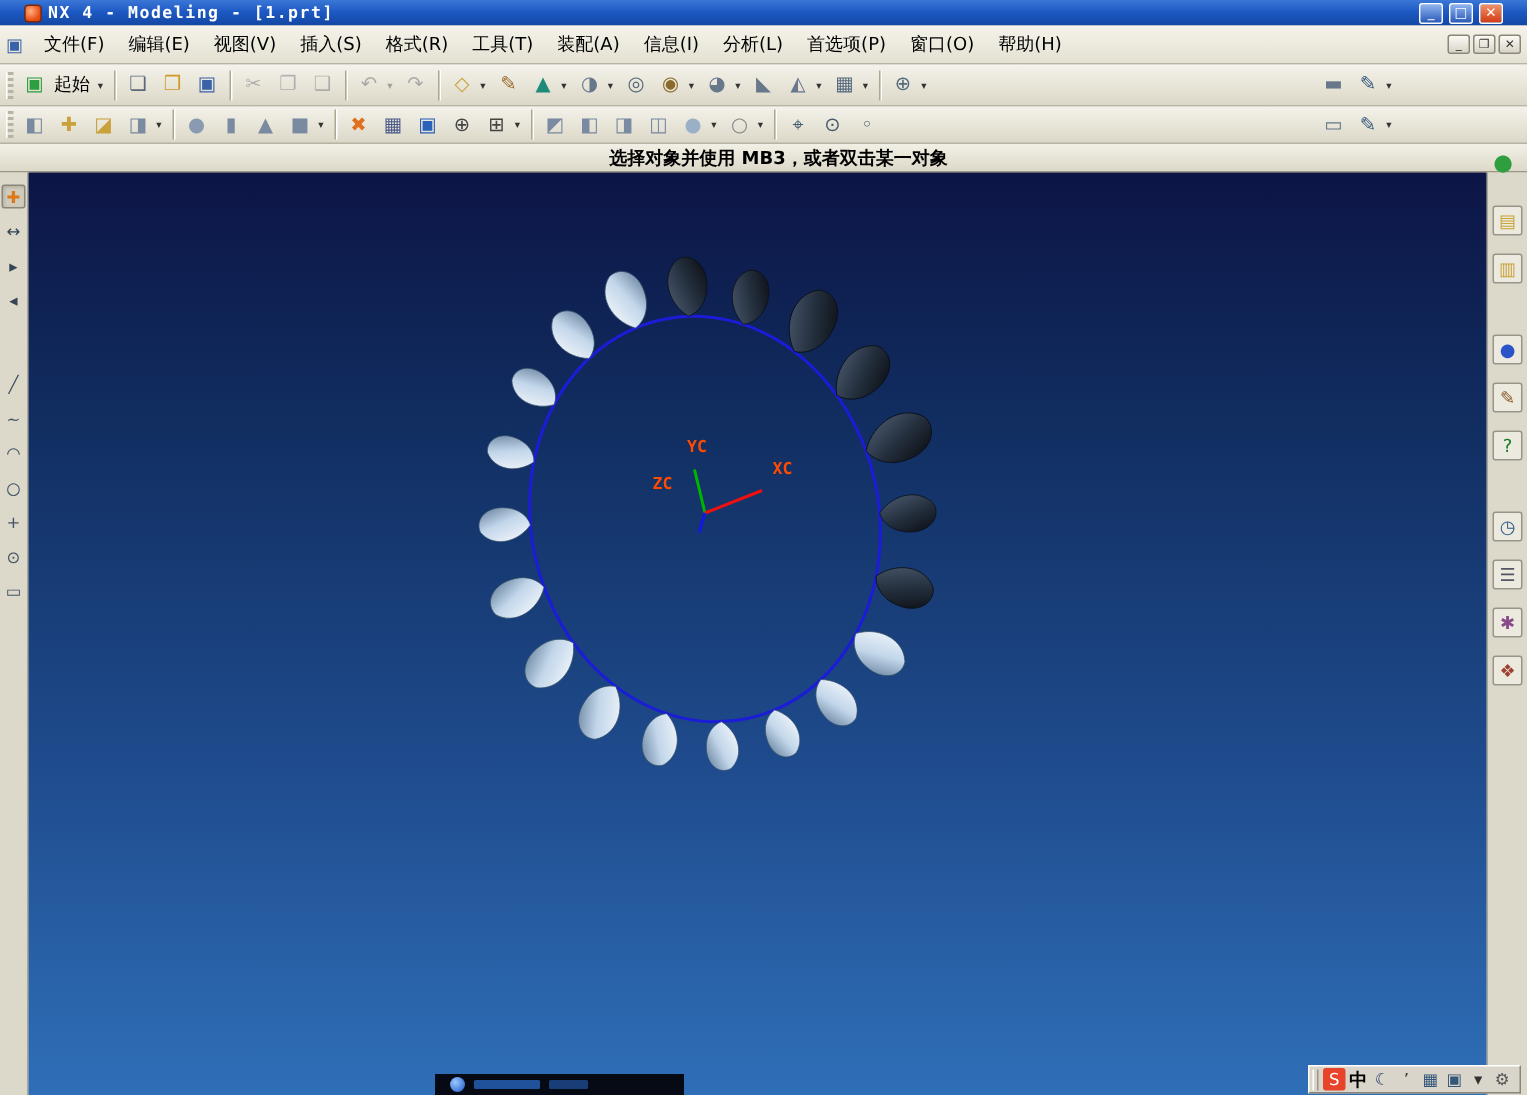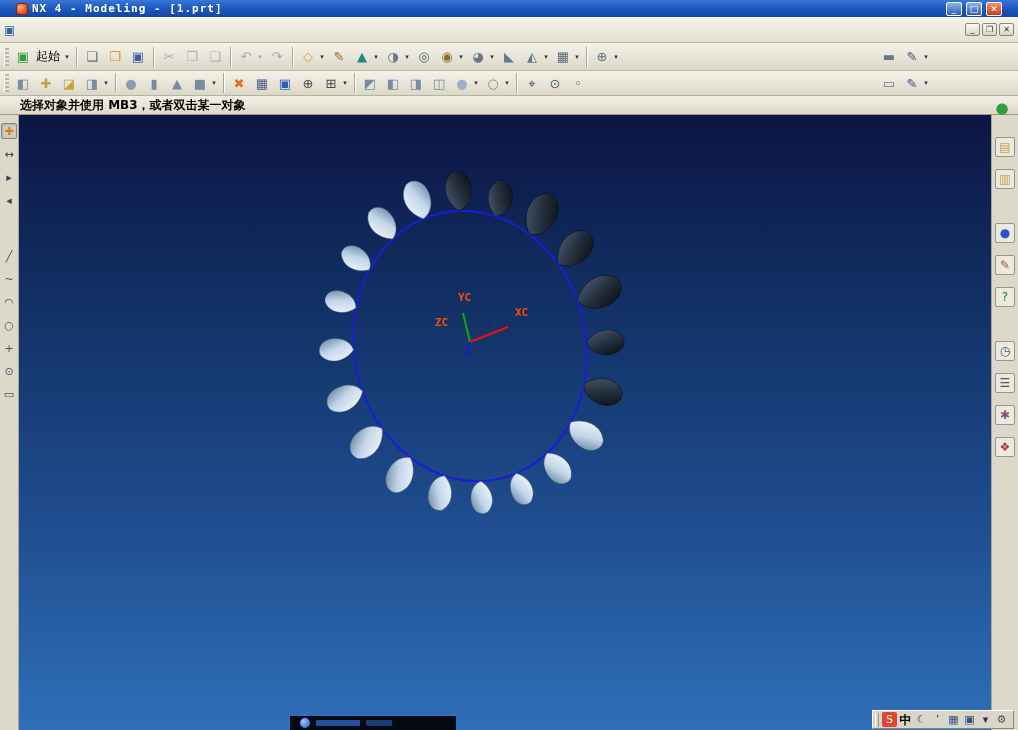--- a/index.html
+++ b/index.html
@@ -41,21 +41,21 @@
   .tbw { display:flex; align-items:center; border:1px solid transparent; border-radius:2px; }
   .tbw.disabled { opacity:.38; }
   .tbi { width:20px; height:20px; display:flex; align-items:center; justify-content:center;
     font-size:13px; line-height:1; }
   .start-label { font-size:12px; margin:0 3px; color:#000; white-space:nowrap; }
   .dd { font-size:7px; color:#333; width:8px; text-align:center; }
 
   
   .promptbar { height:19px; display:flex; align-items:center; gap:4px; padding-left:20px;
     background:linear-gradient(180deg,#f2f0e6,#ddd9c9); border-bottom:1px solid #9a9688;
-    font-weight:bold; color:#000; }
+    font-weight:bold; color:#000;justify-content:center; }
 
   
   .main { display:flex; height:615px; }
   .lstrip { width:19px; background:#dcd8ca; border-right:1px solid #aaa698; display:flex;
     flex-direction:column; align-items:center; padding-top:8px; gap:7px; }
   .lbtn { width:16px; height:16px; display:flex; align-items:center; justify-content:center;
     font-size:11px; color:#334; border:1px solid transparent; border-radius:2px; }
   .lbtn.pressed { border-color:#8a8678; background:#cfccbd; box-shadow:inset 1px 1px 2px #00000022; }
   .lgap { height:26px; }
 
@@ -96,20 +96,34 @@
   <span class="nx-logo"></span>
   <span class="title-text">NX 4 - Modeling - [1.prt]</span>
   <span class="tspacer"></span>
   <span class="wbtn">_</span>
   <span class="wbtn">□</span>
   <span class="wbtn close">✕</span>
 </div>
 
 <div class="menubar">
   <span class="doc-icon">▣</span>
+  <span id="menu-items" style="display:flex">
+      <span class="menu-item">文件(F)</span>
+      <span class="menu-item">编辑(E)</span>
+      <span class="menu-item">视图(V)</span>
+      <span class="menu-item">插入(S)</span>
+      <span class="menu-item">格式(R)</span>
+      <span class="menu-item">工具(T)</span>
+      <span class="menu-item">装配(A)</span>
+      <span class="menu-item">信息(I)</span>
+      <span class="menu-item">分析(L)</span>
+      <span class="menu-item">首选项(P)</span>
+      <span class="menu-item">窗口(O)</span>
+      <span class="menu-item">帮助(H)</span>
+    </span>
   <span class="tspacer"></span>
   <span class="dbtn">_</span>
   <span class="dbtn">❐</span>
   <span class="dbtn">✕</span>
 </div>
 
 <div class="toolbar" id="toolbar-main">
     <span class="grip"></span>
     <span class="tbw">
       <span class="tbi" style="color: rgb(46, 158, 62);">▣</span>

